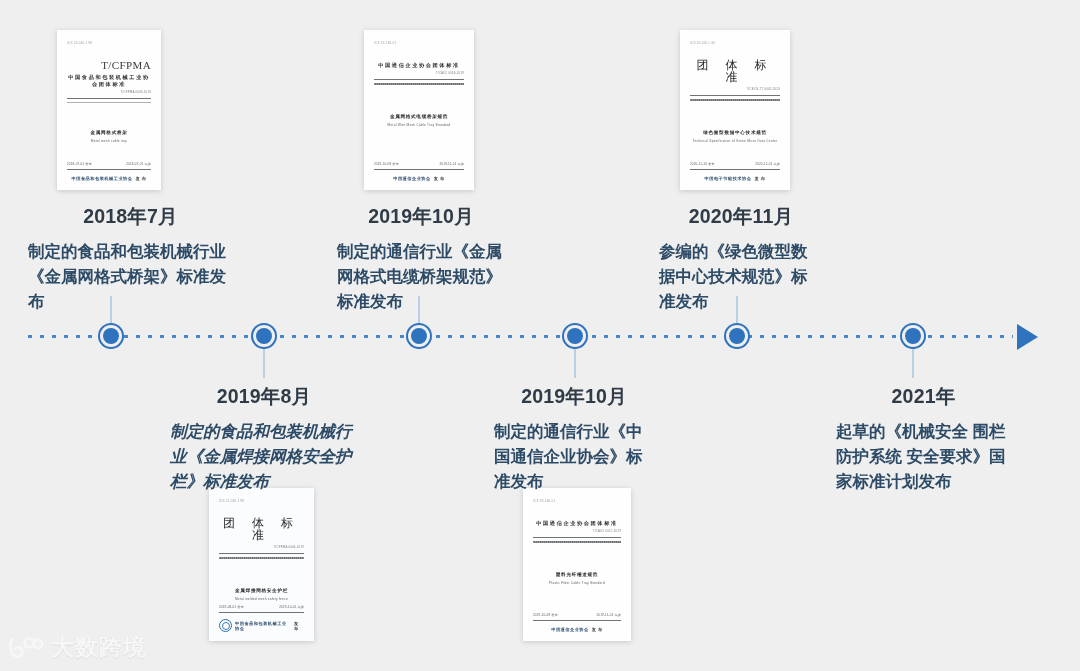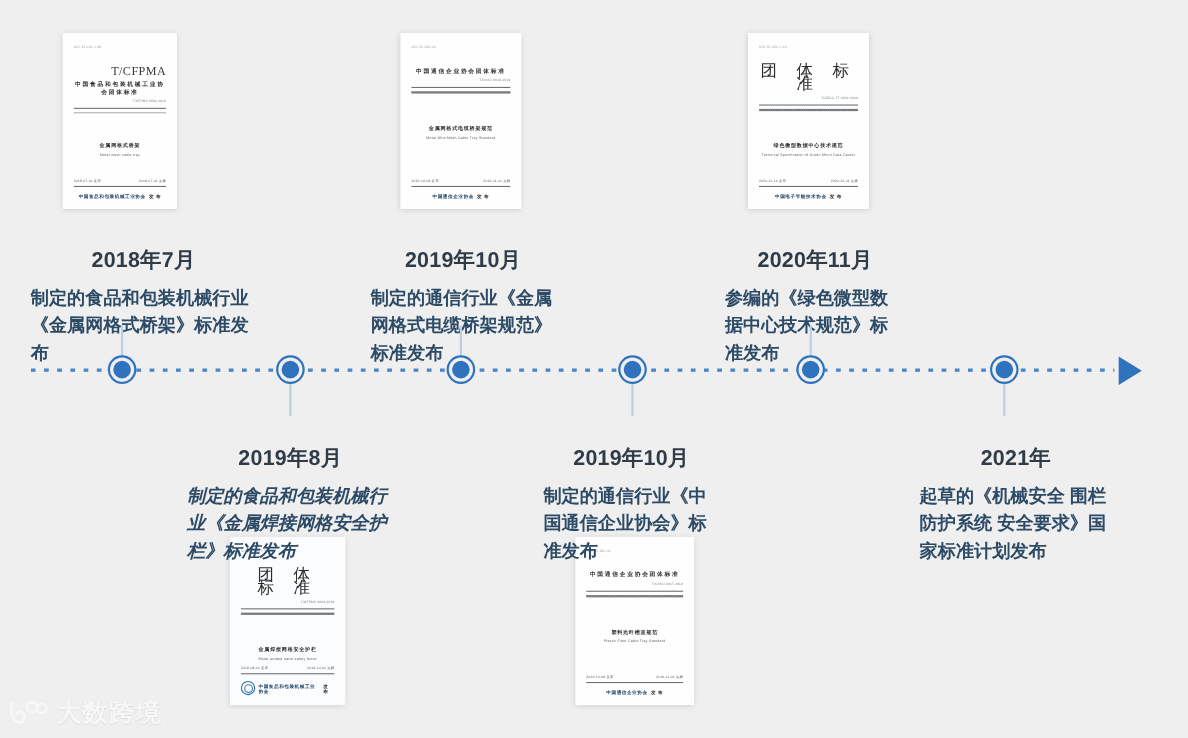--- a/index.html
+++ b/index.html
@@ -71,21 +71,20 @@
     background: #b9cfe4;
     transform: translateX(-50%);
   }
   .connector.up   { top: 296px; height: 40px; }
   .connector.down { top: 336px; height: 42px; }
 
   
   .block {
     position: absolute;
     width: 200px;
-    margin-top: 20px;
   }
   .block-date {
     font-size: 19.5px;
     font-weight: bold;
     color: #2f3b47;
     text-align: center;
     margin: 0 0 9px 0;
     letter-spacing: 0.2px;
     white-space: nowrap;
   }
@@ -124,21 +123,21 @@
     font-family: "Liberation Serif", "DejaVu Serif", serif;
     font-size: 11px;
     color: #3c3c3c;
     text-align: right;
     letter-spacing: 0.4px;
     line-height: 12px;
     margin-bottom: 3px;
   }
   .doc-brand.big {
     text-align: center;
-    font-size: 15px;
+    font-size: 12px;
     letter-spacing: 7px;
     color: #2b2b2b;
     margin-bottom: 4px;
   }
   .doc-org {
     font-size: 5.2px;
     color: #2f2f2f;
     text-align: center;
     letter-spacing: 1.6px;
     line-height: 7px;

